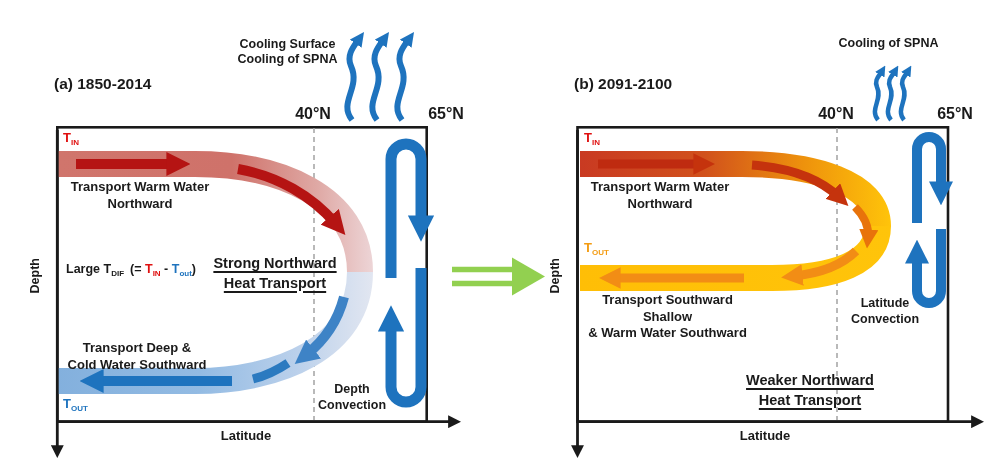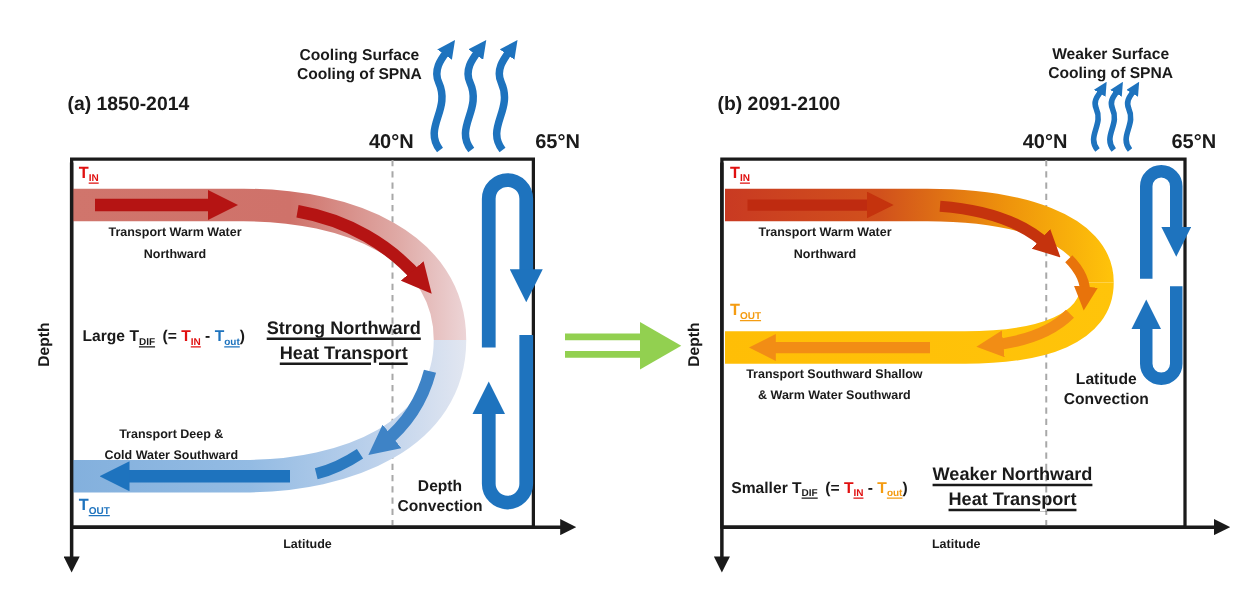--- a/index.html
+++ b/index.html
@@ -4,24 +4,24 @@
 <style>
   html,body{margin:0;padding:0;background:#fff;}
   #canvas{position:relative;width:1003px;height:472px;background:#fff;overflow:hidden;
           font-family:"Liberation Sans",sans-serif;font-weight:bold;color:#1a1a1a;}
   #canvas svg{position:absolute;left:0;top:0;}
   .txt{position:absolute;white-space:nowrap;}
   .ctr{text-align:center;white-space:normal;}
   .title{font-size:15.5px;}
   .cool{font-size:12.5px;line-height:15px;}
   .tick{font-size:16px;}
-  .lbl{font-size:10px;line-height:16.5px;}
+  .lbl{font-size:13px;line-height:16.5px;}
   .small{font-size:12.5px;line-height:15.5px;}
   .eq{font-size:12.5px;text-align:center;}
-  .eq .sub, .tlab .sub{font-size:8px;vertical-align:-3px;text-decoration:underline;}
+  .eq .sub, .tlab .sub{font-size:8px;vertical-align:-3px;}
   .tlab{font-size:13px;}
   .headline{font-size:14.5px;line-height:19.5px;text-decoration:underline;
             text-decoration-thickness:2px;text-underline-offset:3px;}
   .red{color:#E01010;}
   .blue{color:#1E73BE;}
   .orange{color:#F49C12;}
   .vert{writing-mode:vertical-rl;transform:rotate(180deg);font-size:12.5px;}
   .gapL{margin-left:6px;}
 </style>
 </head>
@@ -158,21 +158,20 @@
   <div class="txt small ctr" style="left:310px;top:382px;width:84px;">
     <div>Depth</div>
     <div>Convection</div>
   </div>
 
   <div class="txt lbl ctr" style="left:200px;top:428px;width:92px;">Latitude</div>
   <div class="txt vert" style="left:28px;top:258px;">Depth</div>
 
   <div class="txt title" style="left:574px;top:75px;">(b) 2091-2100</div>
   <div class="txt cool ctr" style="left:816px;top:36px;width:145px;">
-    <div>Weaker Surface</div>
     <div>Cooling of SPNA</div>
   </div>
   <div class="txt tick ctr" style="left:811px;top:105px;width:50px;">40°N</div>
   <div class="txt tick ctr" style="left:930px;top:105px;width:50px;">65°N</div>
 
   <div class="txt tlab red" style="left:584px;top:130px;"><span>T</span><span class="sub">IN</span></div>
   <div class="txt tlab orange" style="left:584px;top:240px;"><span>T</span><span class="sub">OUT</span></div>
 
   <div class="txt lbl ctr" style="left:580px;top:179px;width:160px;">
     <div>Transport Warm Water</div>
@@ -182,23 +181,20 @@
   <div class="txt lbl ctr" style="left:580px;top:292px;width:175px;">
     <div>Transport Southward Shallow</div>
     <div>&amp; Warm Water Southward</div>
   </div>
 
   <div class="txt small ctr" style="left:843px;top:296px;width:84px;">
     <div>Latitude</div>
     <div>Convection</div>
   </div>
 
-  <div class="txt eq" style="left:585px;top:383px;">
-    <span>Smaller T</span><span class="sub">DIF</span><span class="gapL">(= </span><span class="red">T</span><span class="sub red">IN</span><span> - </span><span class="orange">T</span><span class="sub orange">out</span><span>)</span>
-  </div>
 
   <div class="txt headline ctr" style="left:729px;top:371px;width:162px;">
     <div>Weaker Northward</div>
     <div>Heat Transport</div>
   </div>
 
   <div class="txt lbl ctr" style="left:719px;top:428px;width:92px;">Latitude</div>
   <div class="txt vert" style="left:548px;top:258px;">Depth</div>
 
 </div>

